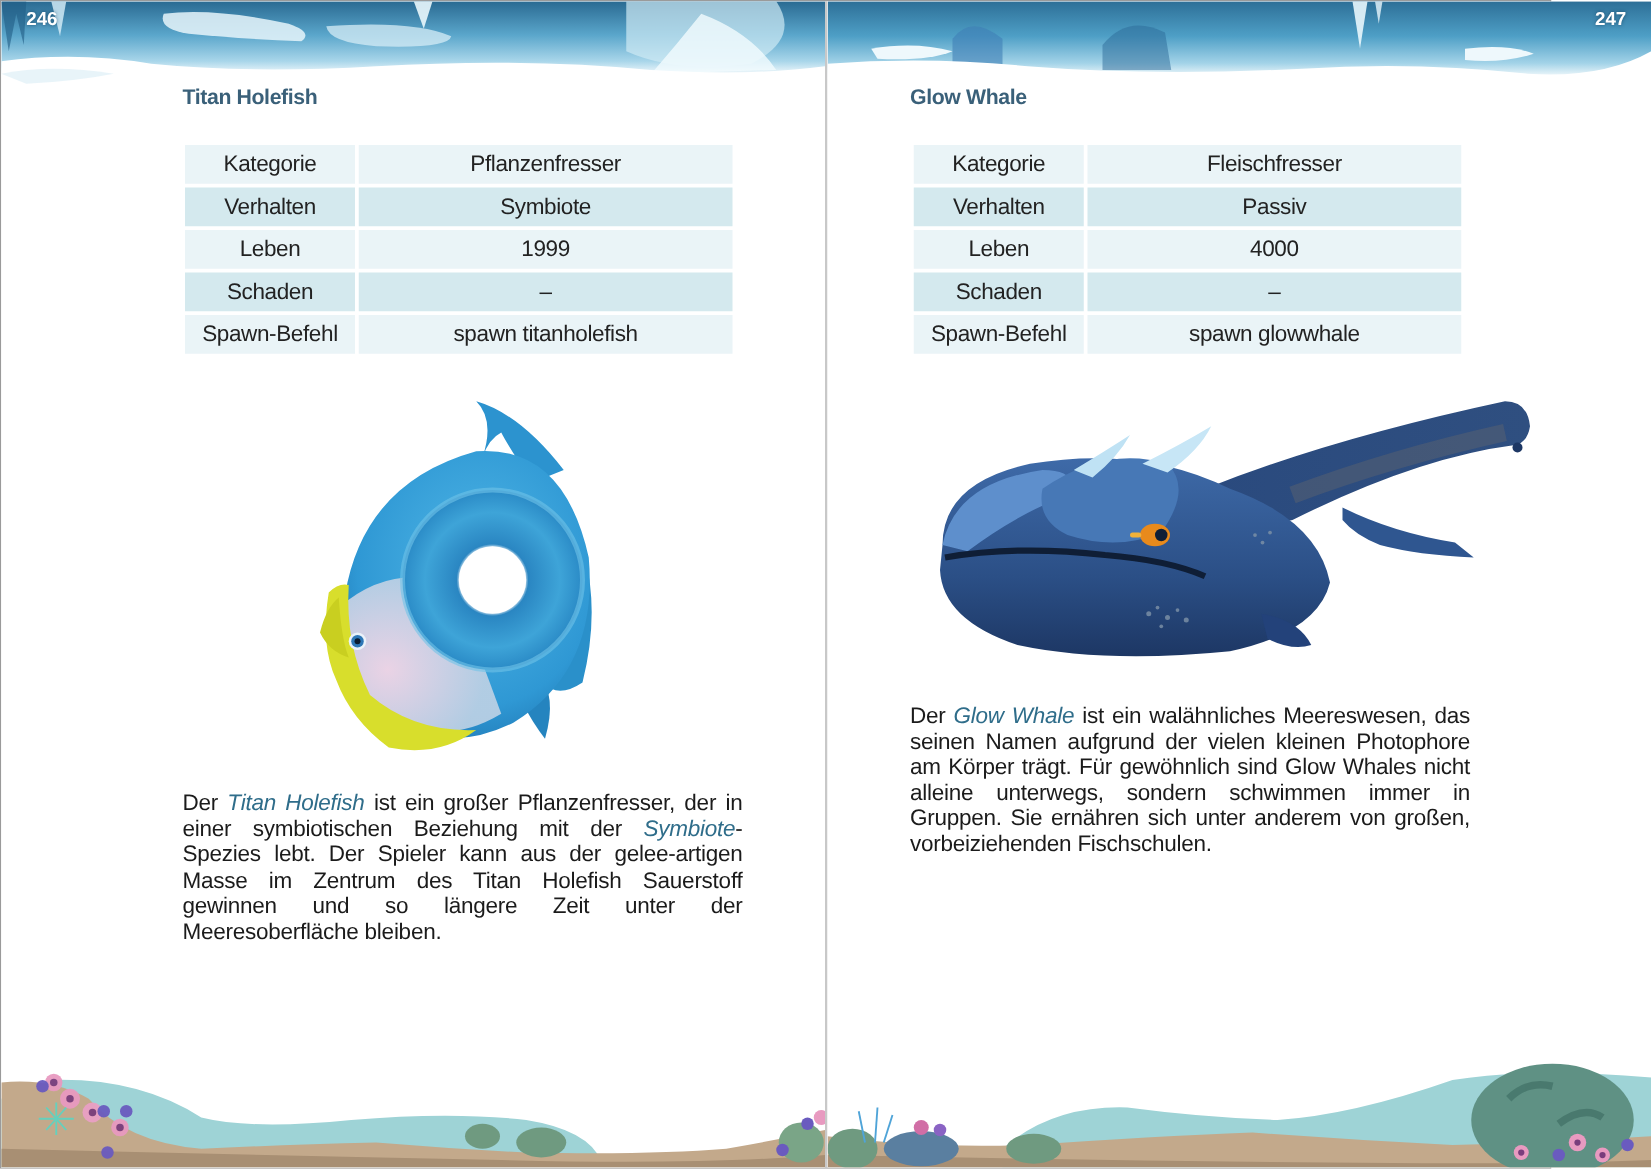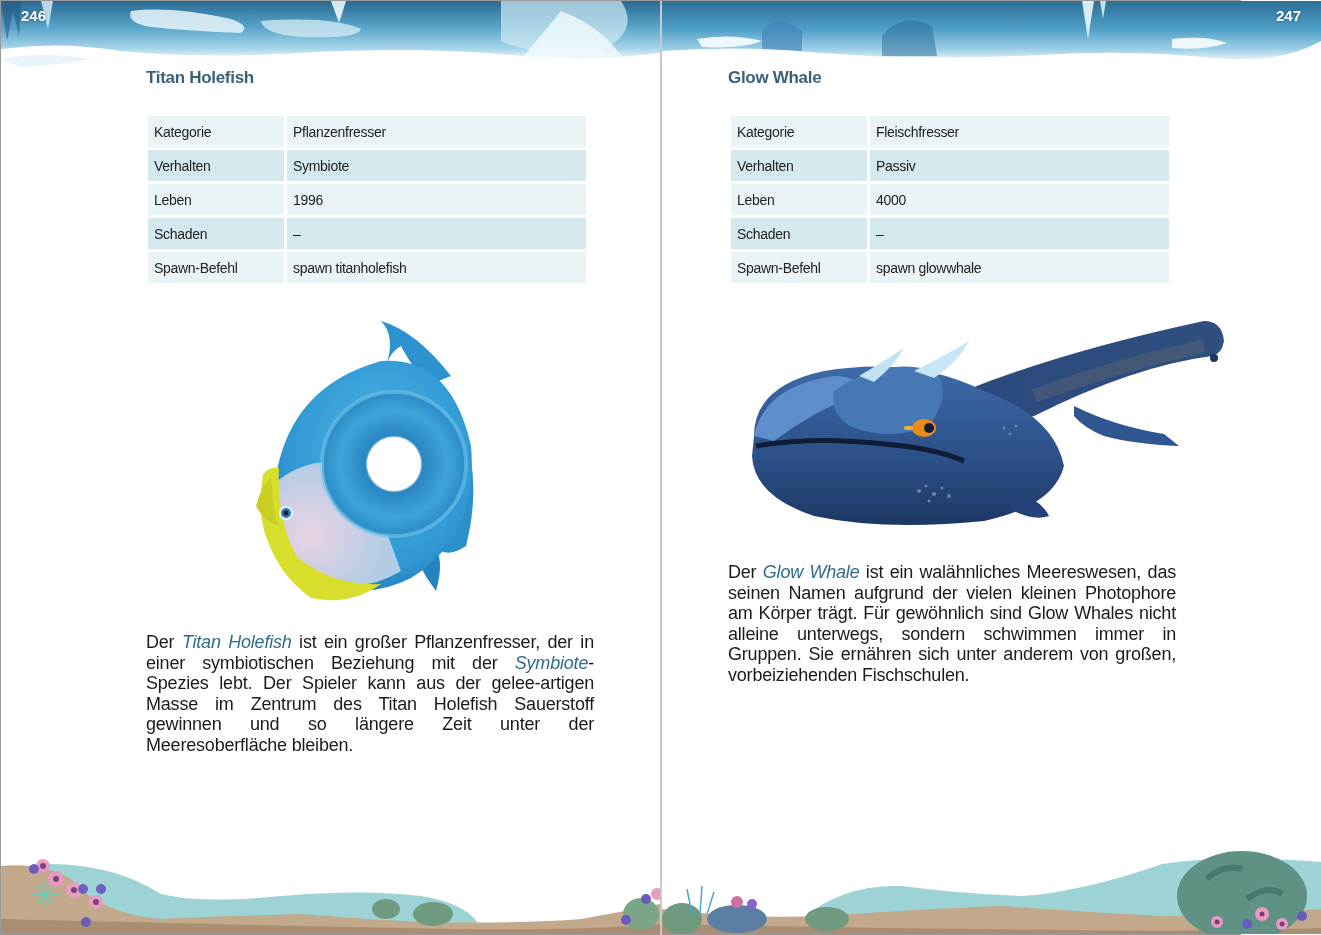--- a/index.html
+++ b/index.html
@@ -24,21 +24,21 @@
   .right .page-number { right: 20px; }
 
   .title {
     position: absolute; top: 67px; font-family: "Liberation Sans", sans-serif; font-weight: bold;
     font-size: 17px; color: #3a6079; letter-spacing: -0.3px; z-index: 3;
   }
   .left .title { left: 145px; }
   .right .title { left: 66px; }
 
   
-  .stats { position: absolute; top: 112px; width: 444px; border-collapse: separate; border-spacing: 3px 3px; font-size: 14px; }
+  .stats { position: absolute; top: 112px; width: 444px; border-collapse: separate; border-spacing: 3px 3px; font-size: 18px; text-align: center; }
   .left .stats { left: 144px; }
   .right .stats { left: 66px; }
   .stats td { height: 31px; padding: 0 6px; color: #222; letter-spacing: -0.3px; font-family: "Liberation Sans Narrow", "Liberation Sans", sans-serif; }
   .stats td.k { width: 136px; }
   .stats tr:nth-child(odd) td { background: #eaf4f7; }
   .stats tr:nth-child(even) td { background: #d4e9ee; }
 
   
   .creature { position: absolute; z-index: 2; }
   .left .creature { left: 250px; top: 315px; width: 240px; height: 292px; }
@@ -94,21 +94,21 @@
           <tr>
         <td class="k">Kategorie</td>
         <td>Pflanzenfresser</td>
       </tr>
       <tr>
         <td class="k">Verhalten</td>
         <td>Symbiote</td>
       </tr>
       <tr>
         <td class="k">Leben</td>
-        <td>1996</td>
+        <td>1999</td>
       </tr>
       <tr>
         <td class="k">Schaden</td>
         <td>–</td>
       </tr>
       <tr>
         <td class="k">Spawn-Befehl</td>
         <td>spawn titanholefish</td>
       </tr>
     </tbody>

